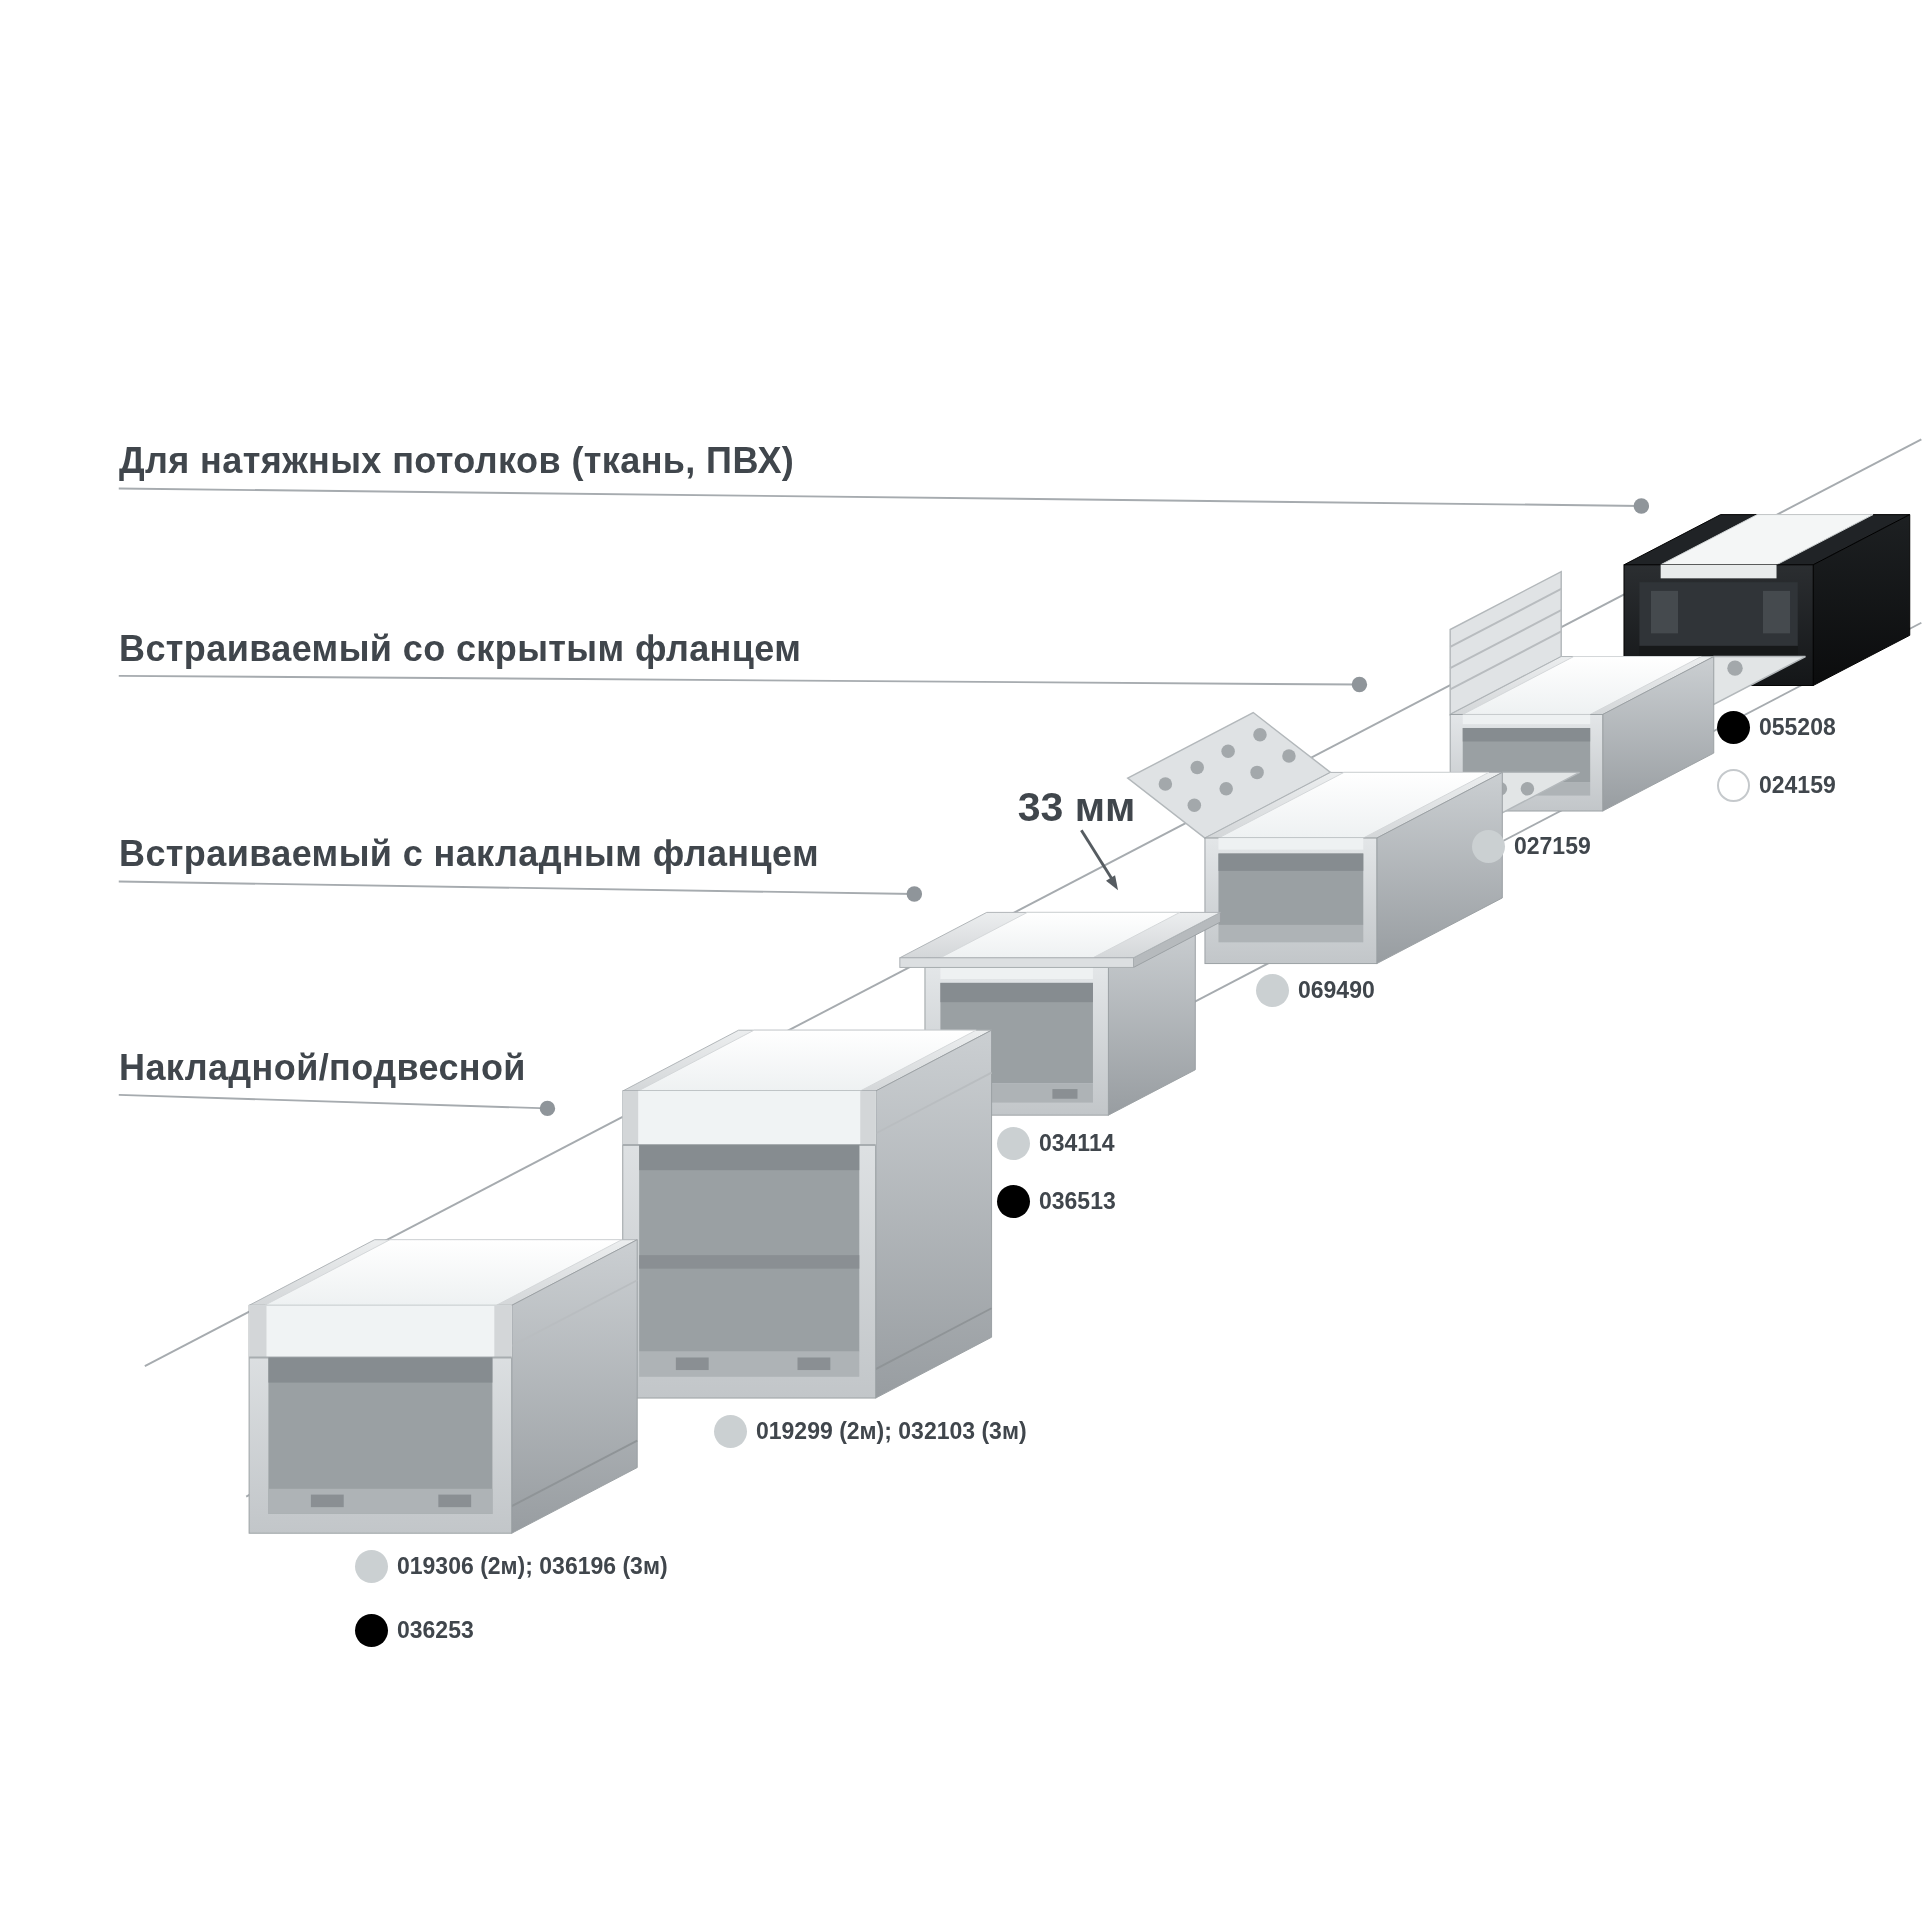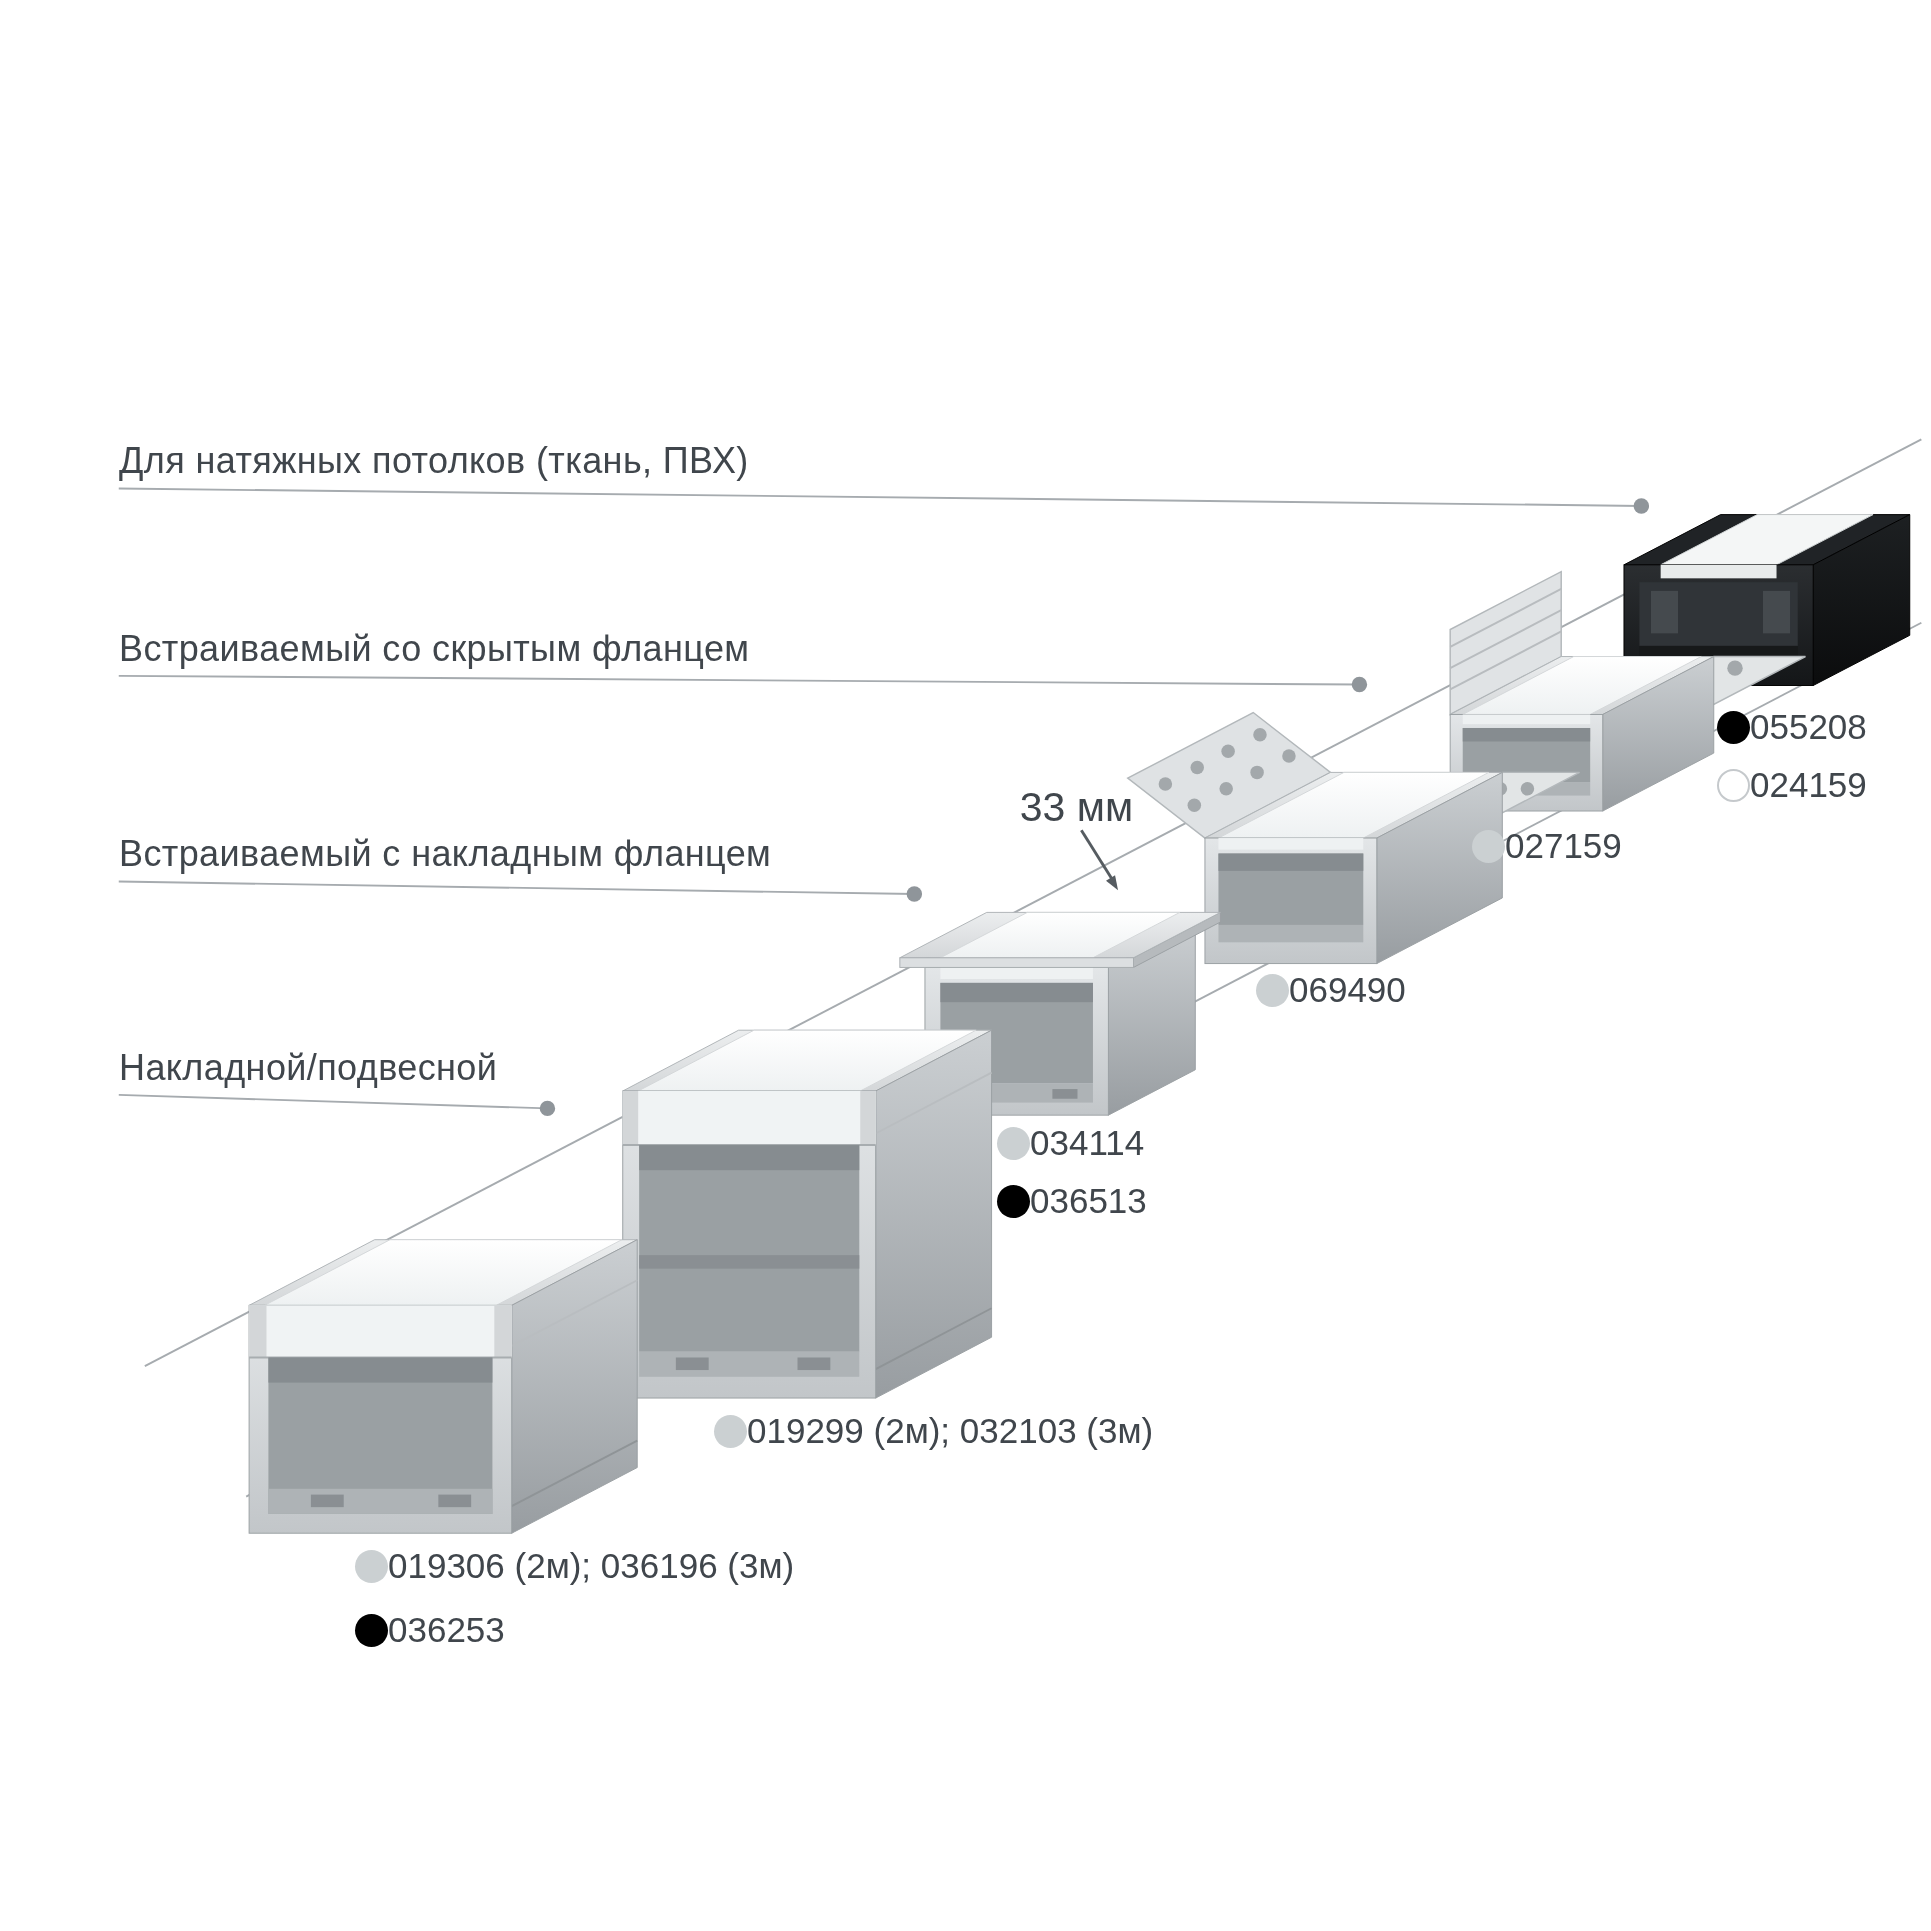--- a/index.html
+++ b/index.html
@@ -1,25 +1,25 @@
 <!DOCTYPE html>
 <html><head>
 <meta charset="utf-8">
 <style>
   html,body{margin:0;padding:0;background:#ffffff;}
   .stage{
     position:relative;width:1931px;height:1931px;background:#ffffff;overflow:hidden;
-    font-family:"Liberation Sans", sans-serif;color:#40464c;
+    font-family:"Liberation Sans", sans-serif;color:#40464c;font-weight:bold;
   }
   .stage svg{position:absolute;left:0;top:0;}
   .cat-label{
     position:absolute;font-size:36px;letter-spacing:0.4px;white-space:nowrap;color:#40464c;
   }
   .art-row{
-    position:absolute;display:flex;align-items:center;gap:0;font-size:35px;
+    position:absolute;display:flex;align-items:center;gap:9px;font-size:23px;
     white-space:nowrap;color:#40464c;height:42px;
   }
   .dot{width:33px;height:33px;border-radius:50%;flex:0 0 auto;box-sizing:border-box;}
   .dot.silver{background:#cbd0d2;}
   .dot.black{background:#000000;}
   .dot.white{background:#ffffff;border:2.9px solid #c5c9cc;}
   .dim-label{
     position:absolute;font-size:41px;color:#40464c;width:145px;text-align:center;white-space:nowrap;
   }
 </style>

